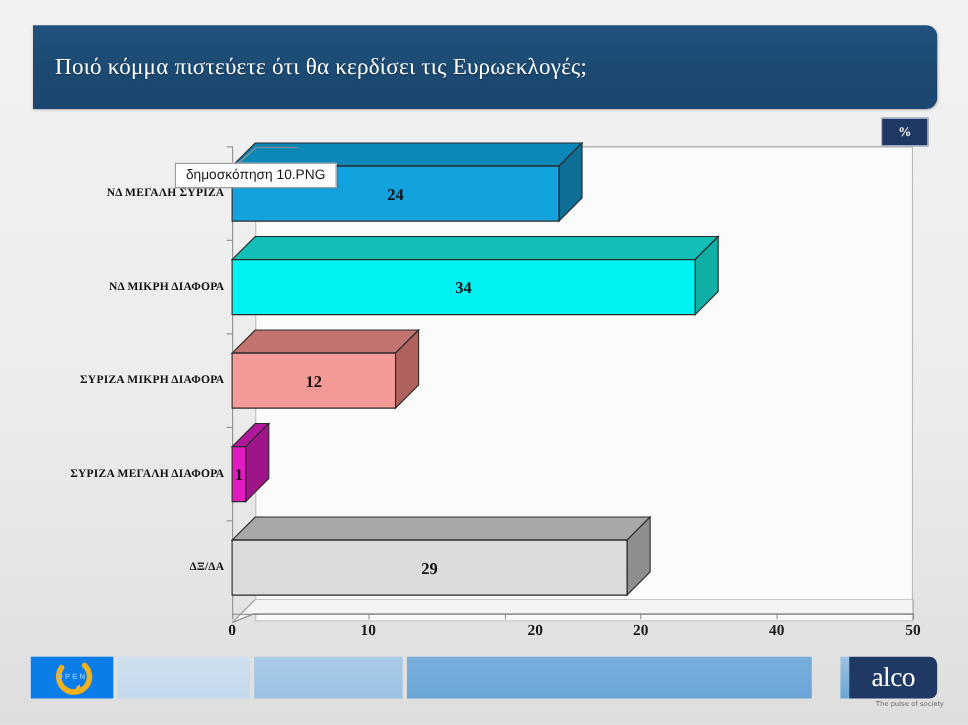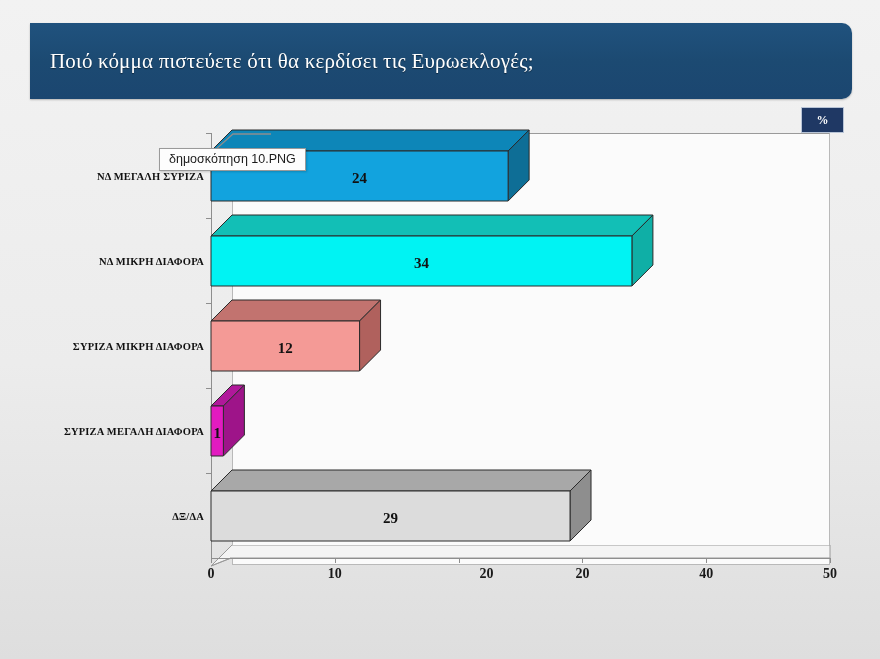--- a/index.html
+++ b/index.html
@@ -215,14 +215,33 @@
       </div>
   </div>
 
   <div class="tooltip-stem">
     <svg width="60" height="18" viewBox="0 0 60 18">
       <polyline points="0,17 18,1 56,1" fill="none" stroke="#8d8d8d" stroke-width="1.3"></polyline>
     </svg>
   </div>
   <div class="tooltip">δημοσκόπηση 10.PNG</div>
 
+  <div class="footer">
+    <div class="open-logo">
+      <div class="arc">
+        <svg width="44" height="34" viewBox="0 0 44 34">
+          <path d="M33 6 A14 14 0 1 1 12 8" fill="none" stroke="#f2b21c" stroke-width="5" stroke-linecap="round"></path>
+          <path d="M22 30 L28 23 L32 31 Z" fill="#f2b21c"></path>
+        </svg>
+      </div>
+      <div class="open-text">OPEN</div>
+    </div>
+    <div class="fbar fbar1"></div>
+    <div class="fbar fbar2"></div>
+    <div class="fbar fbar3"></div>
+    <div class="alco-strip"></div>
+    <div class="alco">
+      <span>alco</span>
+    </div>
+    <div class="alco-tag">The pulse of society</div>
+  </div>
 
 </div>
 
 </body></html>

